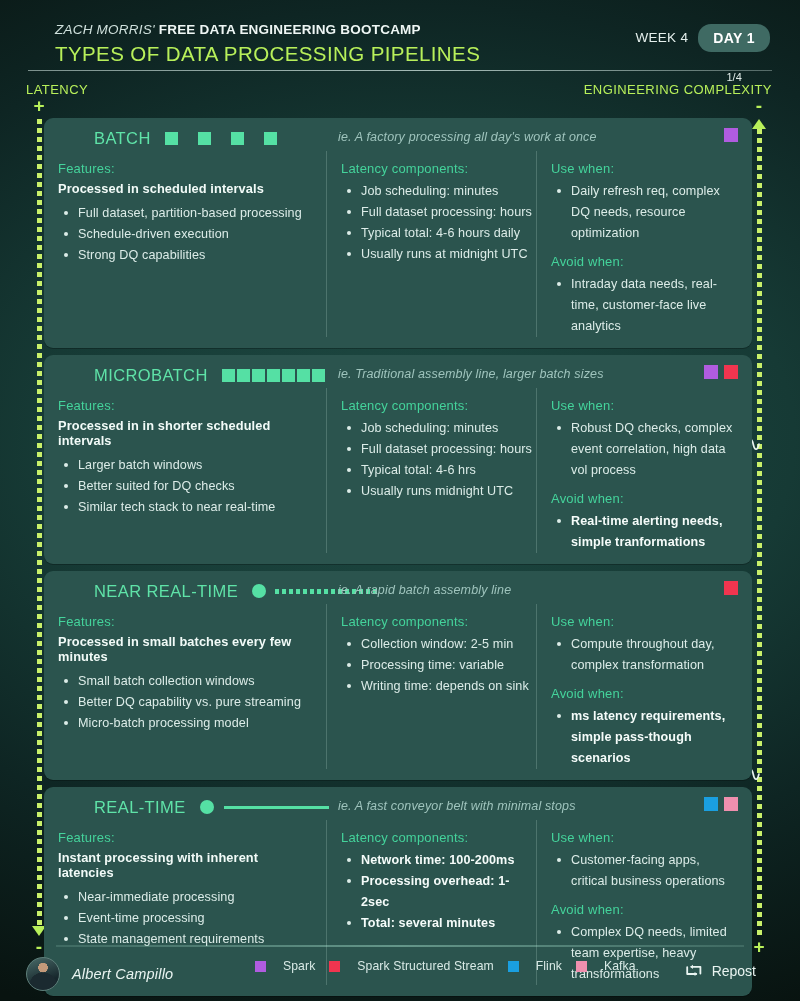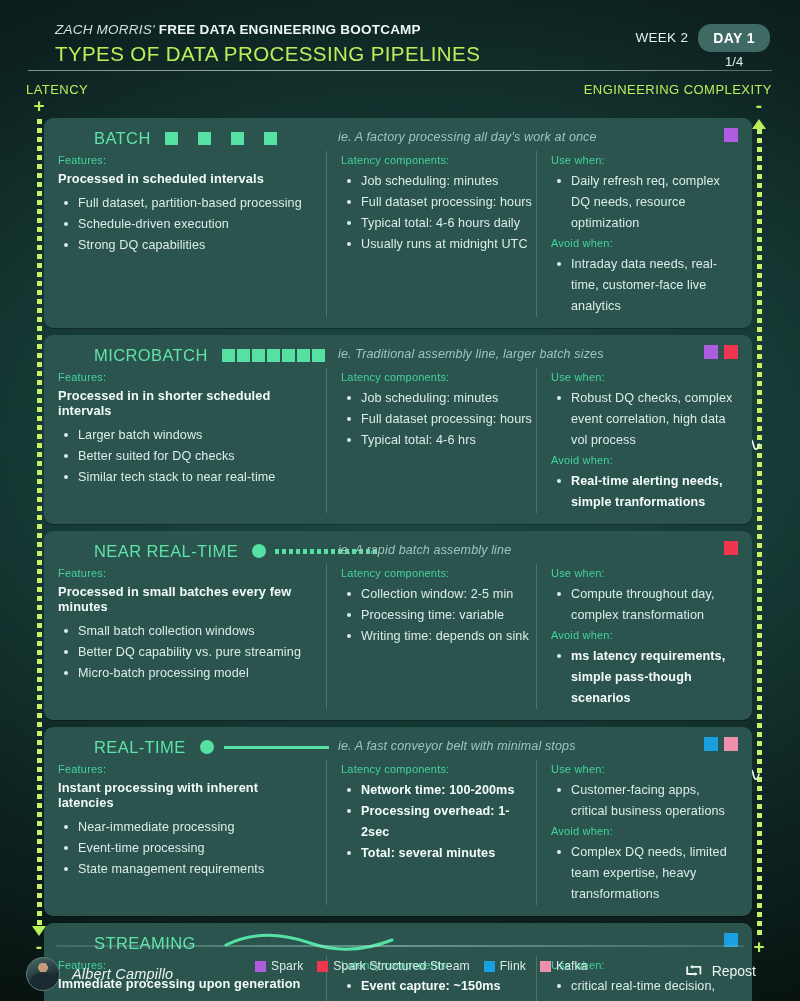--- a/index.html
+++ b/index.html
@@ -67,22 +67,22 @@
     background: #3f6a63;
     color: #ffffff;
     font-size: 14px;
     font-weight: 700;
     letter-spacing: 0.4px;
     padding: 6px 15px 6px 15px;
     border-radius: 13px;
     display: inline-block;
   }
   .day-progress {
-    margin-top: 2px;
-    font-size: 13px;
+    margin-top: 19px;
+    font-size: 11px;
     color: #e2edea;
   }
 
   .header-rule {
     position: absolute;
     top: 70px; left: 28px; right: 28px;
     height: 1px;
     background: linear-gradient(90deg, rgba(215,235,230,.55), rgba(215,235,230,.75) 55%, rgba(215,235,230,.35));
   }
 
@@ -234,24 +234,24 @@
   .card-body {
     display: flex;
     margin-top: 2px;
   }
   .col { position: relative; }
   .col-1 { width: 268px; padding-right: 12px; }
   .col-2 { width: 210px; padding-left: 14px; border-left: 1px solid rgba(200,230,222,.22); }
   .col-3 { flex: 1; padding-left: 14px; border-left: 1px solid rgba(200,230,222,.22); }
 
   .col-head {
-    font-size: 11px;
+    font-size: 13px;
     color: #44d39b;
     letter-spacing: 0.2px;
-    margin-top: 3px;
+    margin-top: 10px;
     margin-bottom: 5px;
   }
   .subtitle {
     font-size: 12.8px;
     font-weight: 700;
     color: #f2fbf8;
     margin-bottom: 7px;
     letter-spacing: 0.1px;
   }
   ul.bullets {
@@ -316,21 +316,21 @@
     position: absolute;
     left: 255px;
     top: 10px;
     display: flex;
     align-items: center;
     gap: 8px;
   }
   .legend-item {
     display: flex;
     align-items: center;
-    gap: 5px;
+    gap: 17px;
     margin-right: 6px;
   }
   .legend-swatch { width: 11px; height: 11px; }
   .legend-text {
     font-size: 12.2px;
     color: #d9eae6;
     letter-spacing: 0.1px;
     white-space: nowrap;
   }
 
@@ -353,21 +353,21 @@
 
   <div class="header">
     <div class="kicker">
       <span class="ital">ZACH MORRIS'</span>
       <span class="bold">FREE DATA ENGINEERING BOOTCAMP</span>
     </div>
     <div class="main-title">TYPES OF DATA PROCESSING PIPELINES</div>
   </div>
 
   <div class="week-wrap">
-    <div class="week-label">WEEK 2</div>
+    <div class="week-label">WEEK 4</div>
     <div class="day-col">
       <div class="day-badge">DAY 1</div>
       <div class="day-progress">1/4</div>
     </div>
   </div>
 
   <div class="header-rule"></div>
 
   <div class="axis-label-left">LATENCY</div>
   <div class="axis-label-right">ENGINEERING COMPLEXITY</div>
@@ -466,20 +466,21 @@
               <li>Better suited for DQ checks</li>
               <li>Similar tech stack to near real-time</li>
             </ul>
           </div>
           <div class="col col-2">
             <div class="col-head">Latency components:</div>
             <ul class="bullets">
               <li>Job scheduling: minutes</li>
               <li>Full dataset processing: hours</li>
               <li>Typical total: 4-6 hrs</li>
+              <li>Usually runs midnight UTC</li>
             </ul>
           </div>
           <div class="col col-3">
             <div class="col-head">Use when:</div>
             <ul class="bullets">
               <li>Robust DQ checks, complex event correlation, high data vol process</li>
             </ul>
             <div class="col-head">Avoid when:</div>
             <ul class="bullets">
               <li class="bold">Real-time alerting needs, simple tranformations</li>

